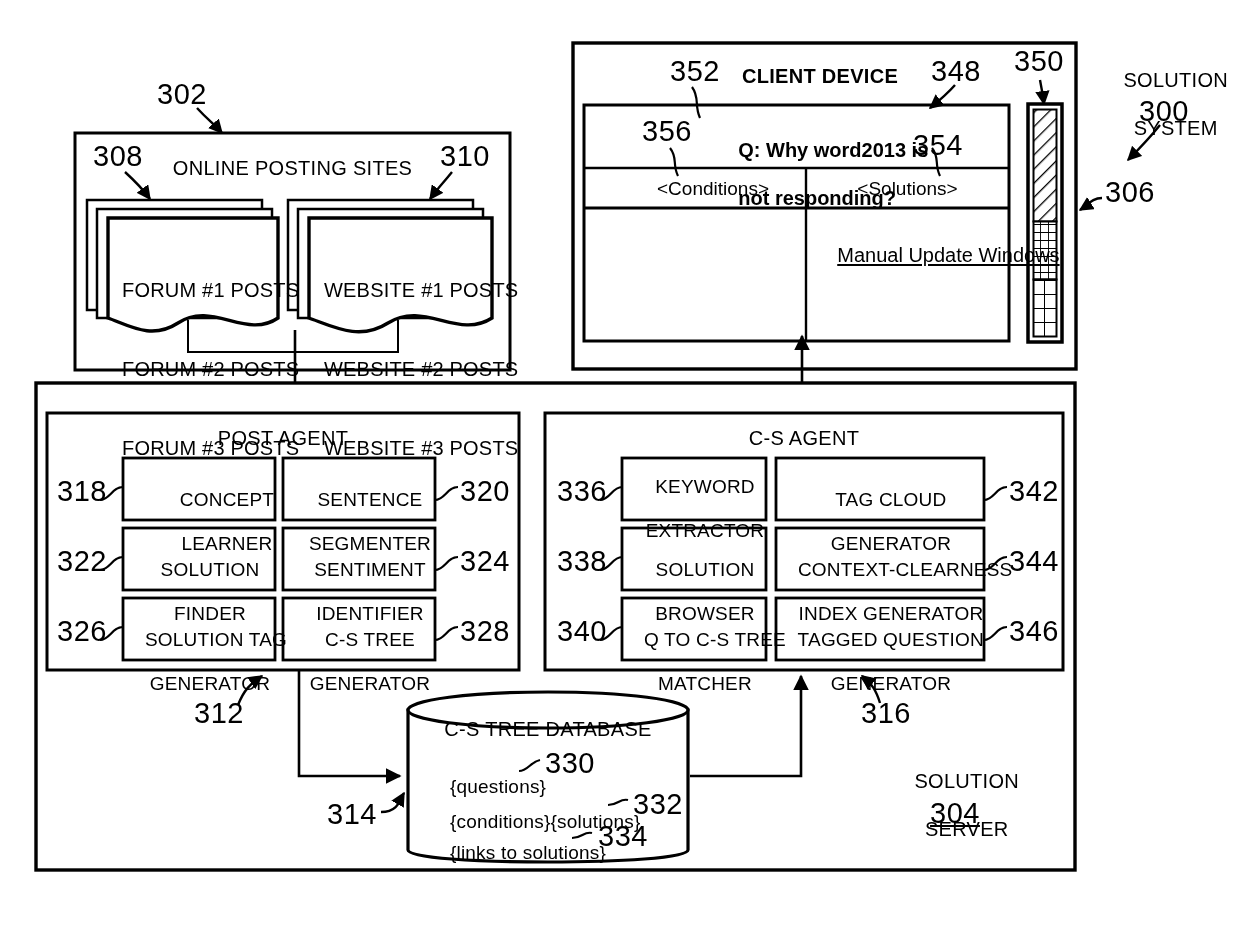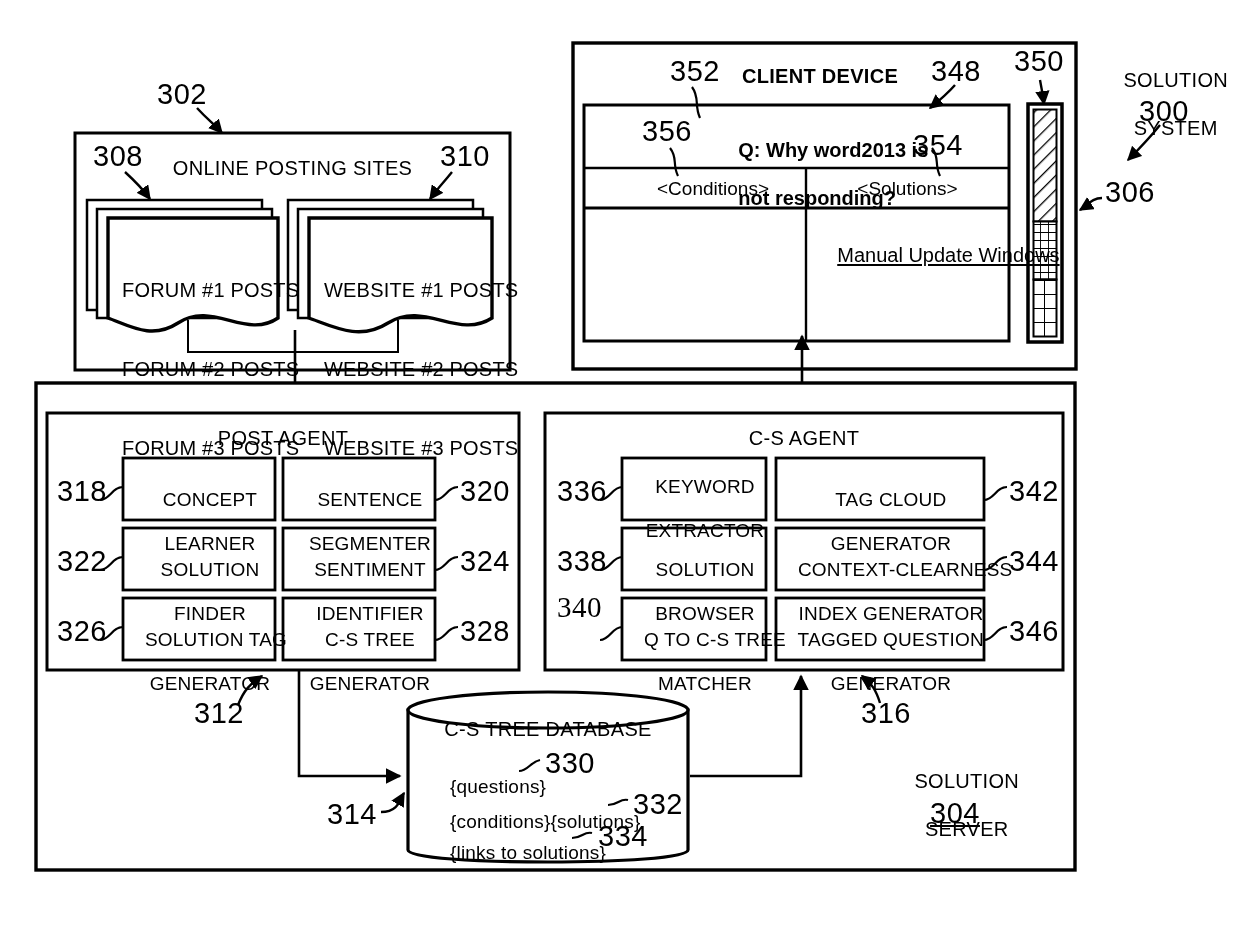--- a/index.html
+++ b/index.html
@@ -210,21 +210,21 @@
   <div class="lbl boxtitle ctr" style="left:47px;top:427px;width:472px;">POST AGENT</div>
   <div class="lbl ref" style="left:194px;top:697px;">312</div>
 
   <div class="lbl ref" style="left:57px;top:475px;">318</div>
   <div class="lbl ref" style="left:57px;top:545px;">322</div>
   <div class="lbl ref" style="left:57px;top:615px;">326</div>
   <div class="lbl ref" style="left:460px;top:475px;">320</div>
   <div class="lbl ref" style="left:460px;top:545px;">324</div>
   <div class="lbl ref" style="left:460px;top:615px;">328</div>
 
-  <div class="lbl modtxt" style="left:123px;top:467px;width:152px;">
+  <div class="lbl modtxt" style="left:140px;top:467px;width:152px;">
     <span>CONCEPT</span><br>
     <span>LEARNER</span>
   </div>
   <div class="lbl modtxt" style="left:283px;top:467px;width:152px;">
     <span>SENTENCE</span><br>
     <span>SEGMENTER</span>
   </div>
   <div class="lbl modtxt" style="left:123px;top:537px;width:152px;">
     <span>SOLUTION</span><br>
     <span>FINDER</span>
@@ -240,21 +240,21 @@
   <div class="lbl modtxt" style="left:283px;top:607px;width:152px;">
     <span>C-S TREE</span><br>
     <span>GENERATOR</span>
   </div>
 
   <div class="lbl boxtitle ctr" style="left:545px;top:427px;width:518px;">C-S AGENT</div>
   <div class="lbl ref" style="left:861px;top:697px;">316</div>
 
   <div class="lbl ref" style="left:557px;top:475px;">336</div>
   <div class="lbl ref" style="left:557px;top:545px;">338</div>
-  <div class="lbl ref" style="left:557px;top:591px;font-family:Liberation Serif, serif;">340</div>
+  <div class="lbl ref" style="left:557px;top:615px;">340</div>
   <div class="lbl ref" style="left:1009px;top:475px;">342</div>
   <div class="lbl ref" style="left:1009px;top:545px;">344</div>
   <div class="lbl ref" style="left:1009px;top:615px;">346</div>
 
   <div class="lbl modtxt" style="left:622px;top:454px;width:144px;">
     <span>KEYWORD</span><br>
     <span>EXTRACTOR</span>
   </div>
   <div class="lbl modtxt" style="left:776px;top:467px;width:208px;">
     <span>TAG CLOUD</span><br>

